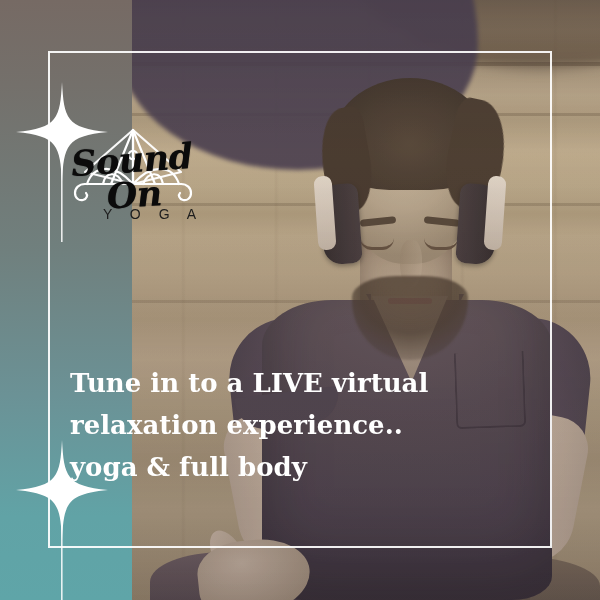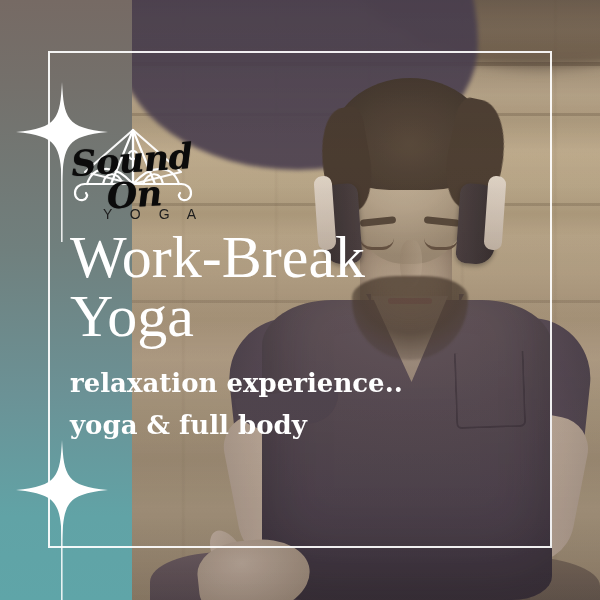--- a/index.html
+++ b/index.html
@@ -475,23 +475,20 @@
         <path d="M118 62 C124 62 128 66 128 71 C128 76 124 79 120 78 C116 77 115 73 117 71"></path>
         <path d="M40 62 C42 50 54 48 60 62"></path>
         <path d="M100 62 C98 50 86 48 80 62"></path>
       </g>
       <circle cx="70" cy="33" r="4.2" fill="none" stroke="#ffffff" stroke-width="2.2"></circle>
     </svg>
     <div class="logo-script">Sound On</div>
     <div class="logo-sub">Y O G A</div>
   </div>
 
-  <div class="headline">
-    <span class="l1">Work-Break</span>
-    <span class="l2">Yoga</span>
-  </div>
 
   <div class="subtext">
+    <span>Tune in to a LIVE virtual</span>
     <span>relaxation experience..</span>
     <span>yoga &amp; full body</span>
   </div>
 
 </div>
 
 </body></html>

